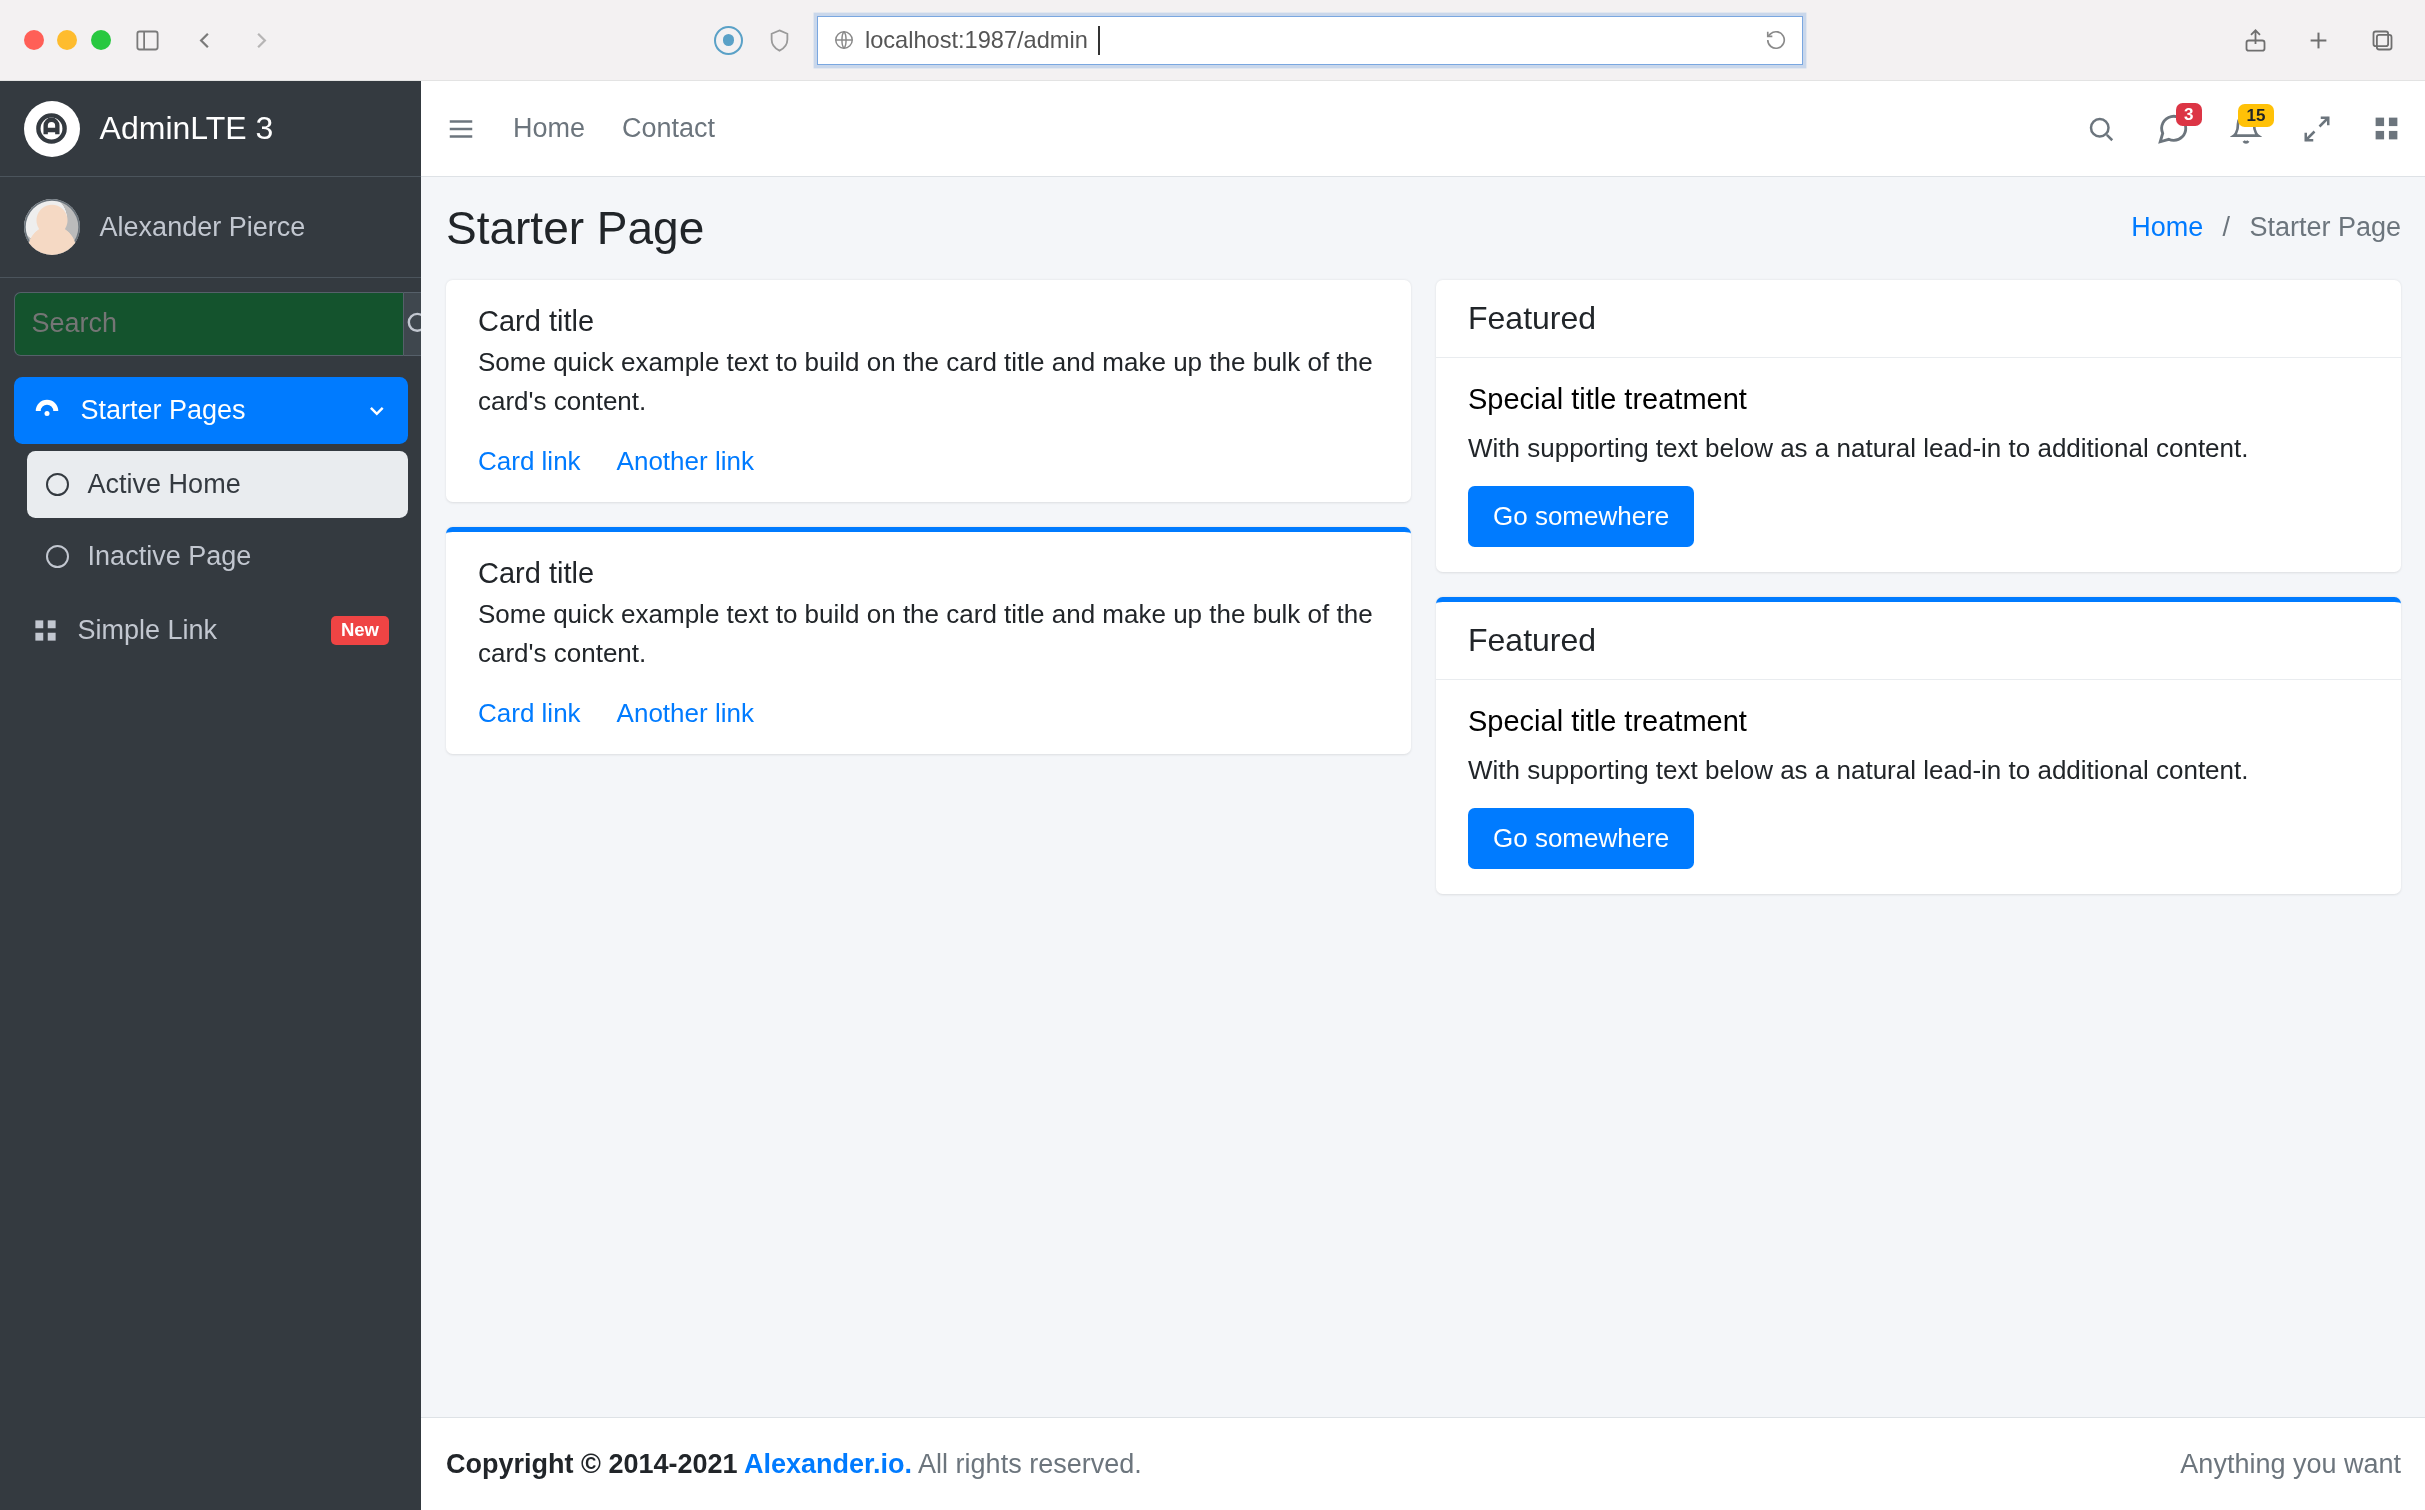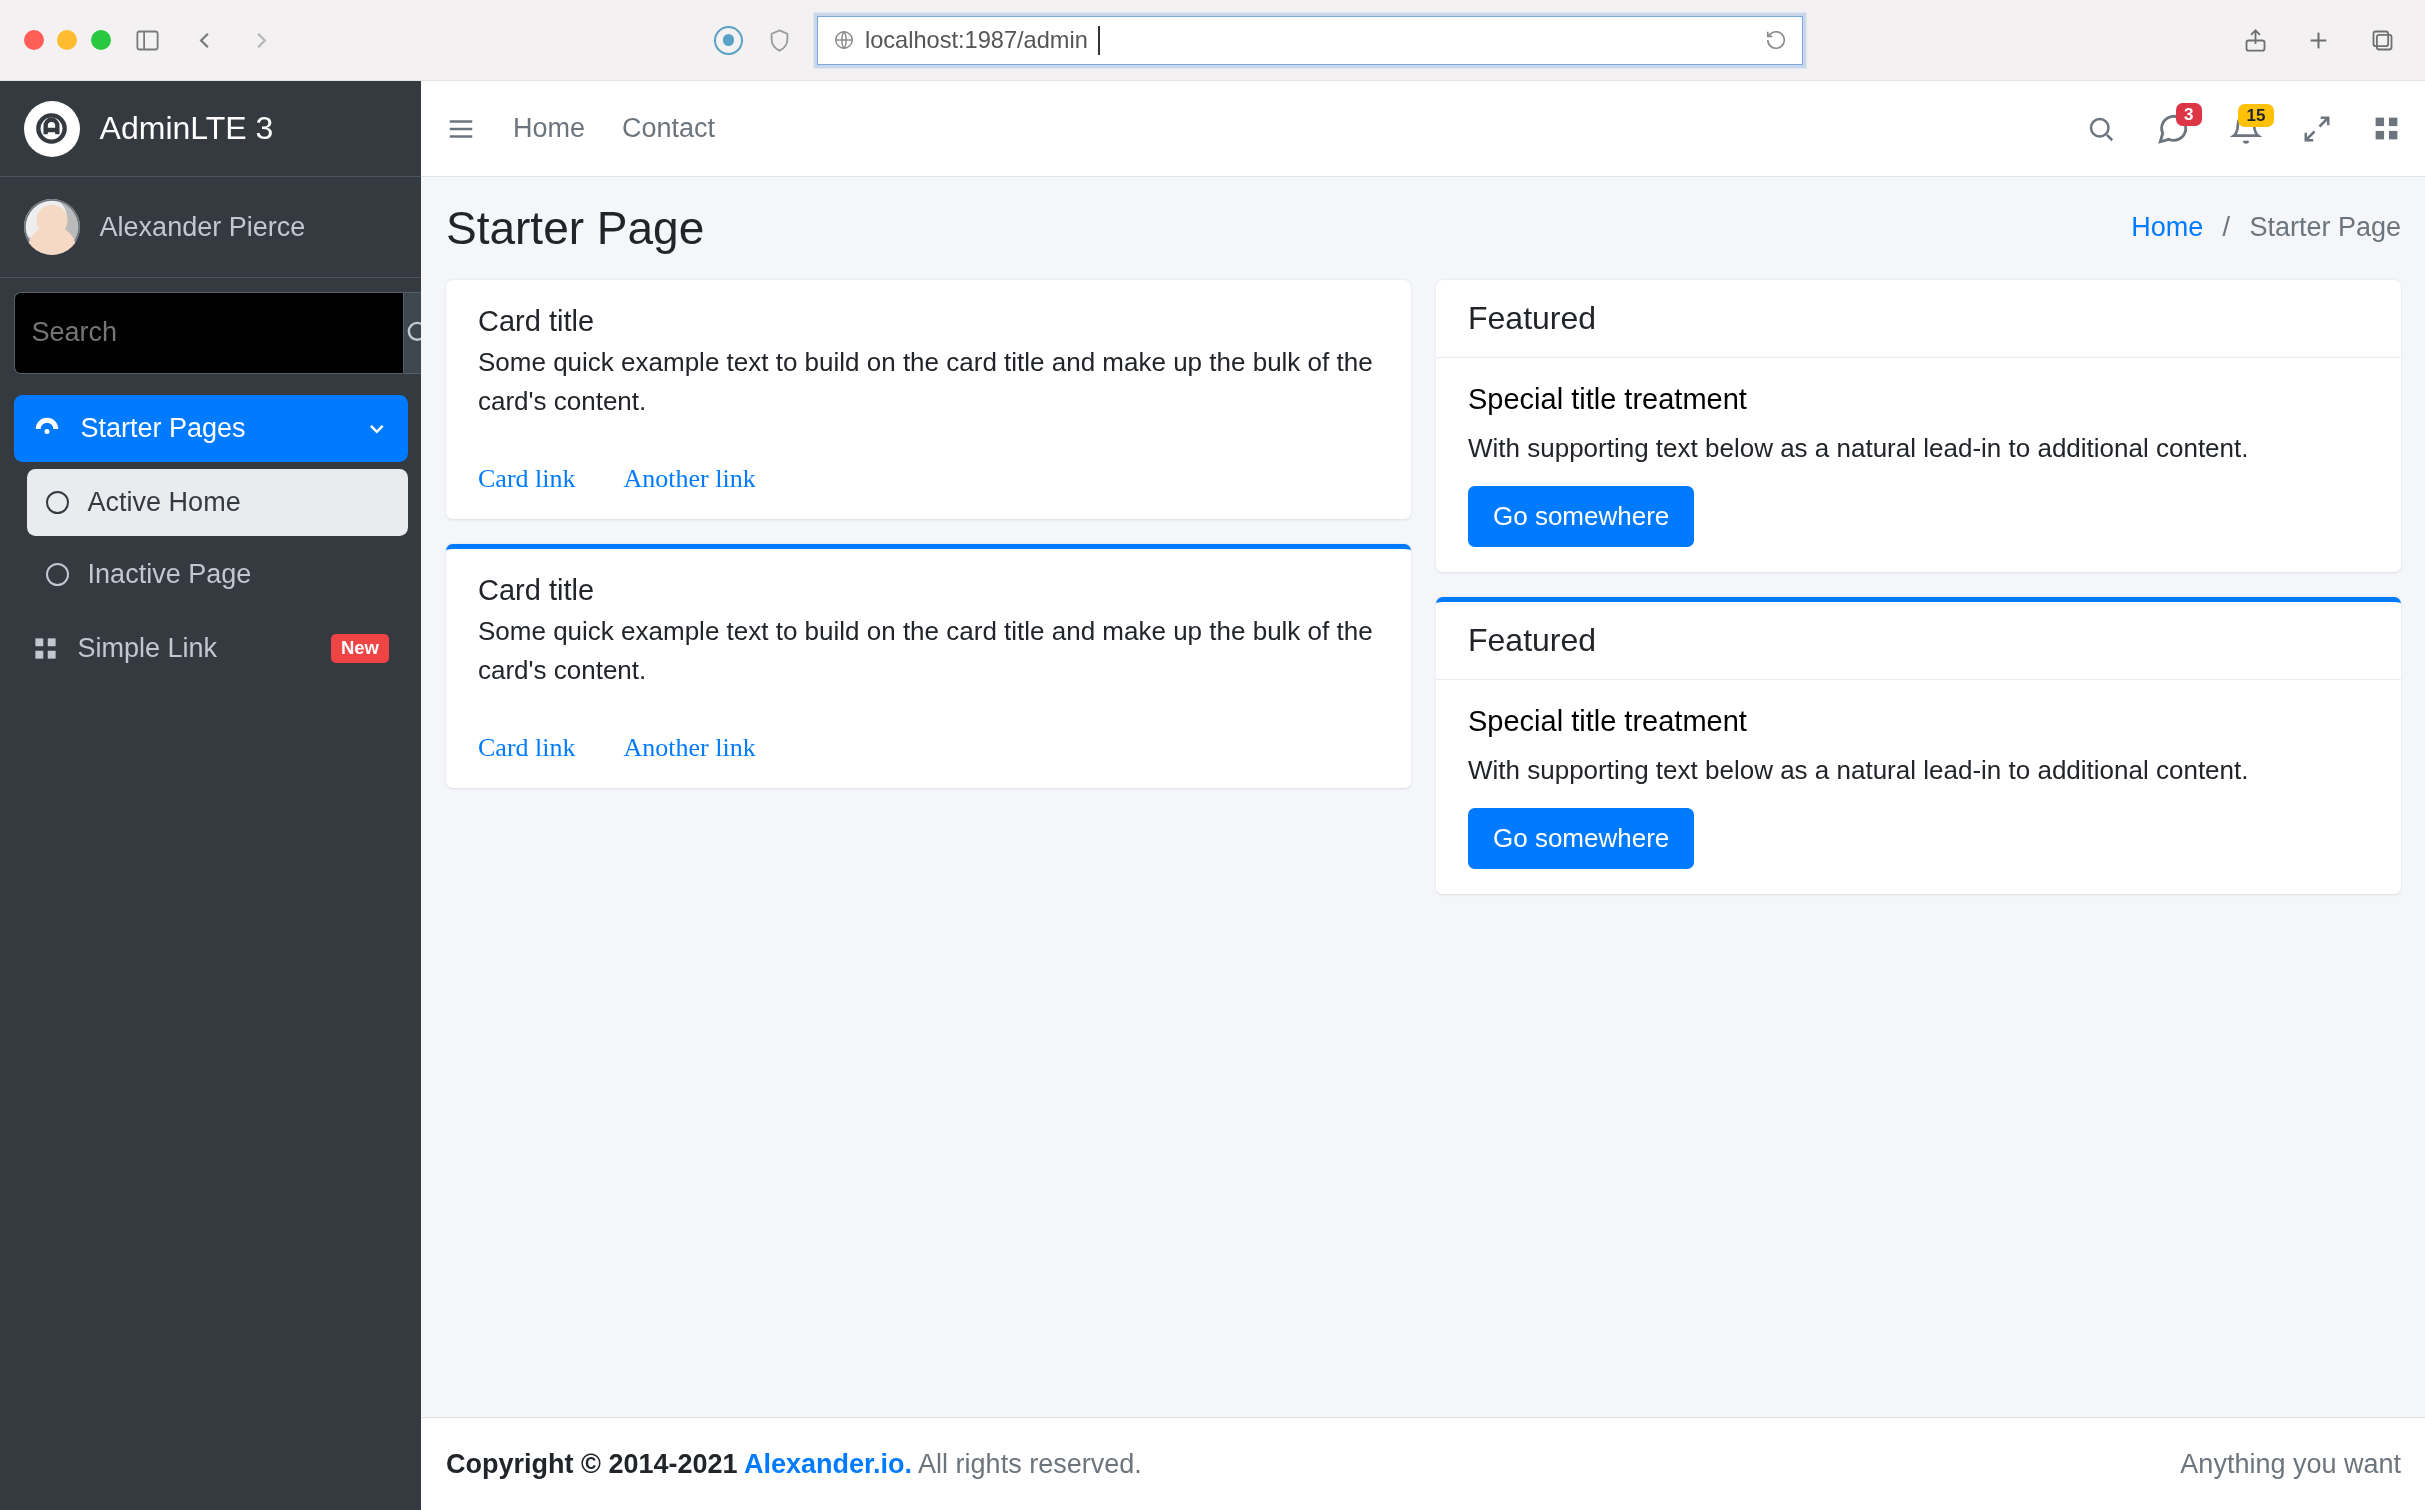--- a/index.html
+++ b/index.html
@@ -42,21 +42,21 @@
   .brand-title { font-size:32px; font-weight:300; color:#fff; }
 
   .user { display:flex; align-items:center; gap:20px; padding:22px 23.6px; border-bottom:0.8px solid #4b545c; }
   .avatar { width:56px;height:56px;border-radius:50%;background:radial-gradient(circle at 35% 35%, #eee 0 45%, #bbb 46% 100%); box-shadow:0 0 0 1.7px #6c757d inset; overflow:hidden; position:relative;}
   .avatar::before{content:"";position:absolute;inset:0;background:radial-gradient(circle at 50% 38%, #f5d9c4 0 15px, transparent 16px), radial-gradient(circle at 50% 90%, #f5d9c4 0 23.6px, transparent 24.4px);}
   .user-name { font-size:27px; color:#c2c7d0; }
 
   .search { padding:13.5px; }
   .search-row { display:flex; }
   .search-input {
-    flex:1; height:82px; background:#000000; border:0.8px solid #56606a; border-right:none;
+    flex:1; height:64px; background:#14532d; border:0.8px solid #56606a; border-right:none;
     border-radius:6.7px 0 0 6.7px; color:#9aa0a6; font-size:27px; padding:0 17px;
   }
   .search-btn { width:71px; background:#3f474e; border:0.8px solid #56606a; border-radius:0 6.7px 6.7px 0; color:#c2c7d0; display:flex;align-items:center;justify-content:center; }
 
   .nav { padding:8.4px 13.5px; display:flex; flex-direction:column; gap:6.7px; }
   .nav-item { height:67px; border-radius:8.4px; display:flex; align-items:center; gap:18.5px; padding:0 18.5px; font-size:27px; cursor:pointer; position:relative;}
   .nav-item .chev { margin-left:auto; color:#fff; }
   .nav-item.primary { background:#007bff; color:#fff; }
   .nav-sub { padding-left:13.5px; display:flex; flex-direction:column; gap:5px;}
   .nav-sub .nav-item { height:67px; }
@@ -83,21 +83,21 @@
   .breadcrumb a { color:#007bff; text-decoration:none; }
 
   .content { padding:10px 25px; display:flex; gap:25px; }
   .col { flex:1; display:flex; flex-direction:column; gap:25px; }
 
   .card { background:#fff; border-radius:6.7px; box-shadow:0 0.8px 2.5px rgba(0,0,0,.1); }
   .card.outline { border-top:5px solid #007bff; }
   .card-body { padding:25px 32px; }
   .card-title { font-size:29px; color:#212529; margin-bottom:5px; font-weight:500;}
   .card-text { font-size:26px; color:#212529; line-height:1.5; }
-  .card-links { margin-top:43px; display:flex; gap:48px;font-family:Liberation Serif, serif; }
+  .card-links { margin-top:25px; display:flex; gap:36px; }
   .card-links a { color:#007bff; text-decoration:none; font-size:26px; }
 
   .card-header { padding:20px 32px; border-bottom:0.8px solid #e9ecef; font-size:32px; color:#212529; }
   .card-subtitle { font-size:29px; font-weight:500; }
   .card-support { font-size:26px; color:#212529; margin-top:17px;}
   .btn { display:inline-block; margin-top:22px; background:#007bff; color:#fff; font-size:26px; padding:15px 25px; border-radius:6.7px; border:none; cursor:pointer;}
 
   .footer { margin-top:auto; height:93px; background:#fff; border-top:0.8px solid #dee2e6; display:flex; align-items:center; padding:0 25px; color:#6c757d; font-size:27px;}
   .footer strong { color:#212529; font-weight:700;}
   .footer a { color:#007bff; text-decoration:none; font-weight:700;}

